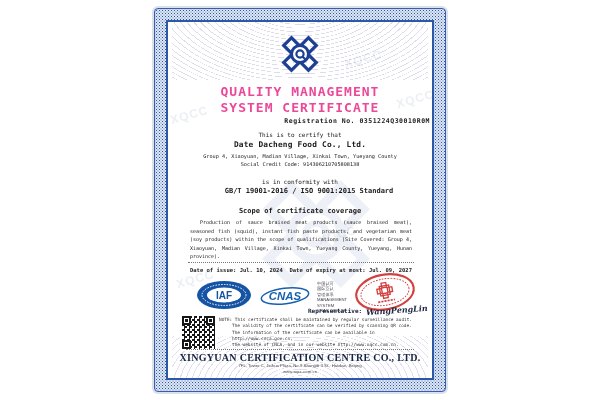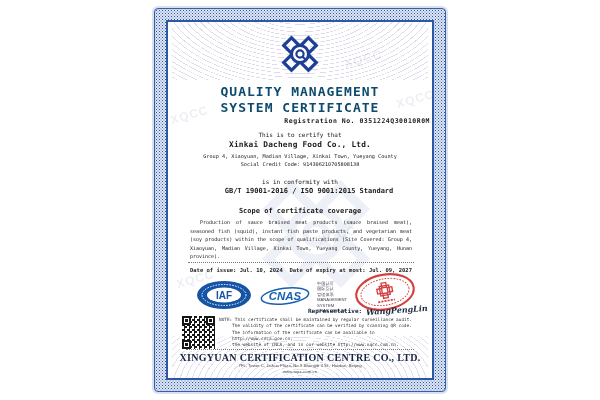--- a/index.html
+++ b/index.html
@@ -22,21 +22,21 @@
   .wm-top{position:absolute;left:4px;right:4px;top:0;height:58px;opacity:.5;pointer-events:none;
     background:repeating-radial-gradient(ellipse 150px 95px at 50% -36px,rgba(122,116,186,.5) 0 1px,transparent 1px 6px);}
   .wm-bottom{position:absolute;left:4px;right:4px;bottom:0;height:42px;opacity:.45;pointer-events:none;
     background:repeating-radial-gradient(ellipse 160px 85px at 50% 118%,rgba(122,116,186,.5) 0 1px,transparent 1px 6px);}
   .wm-biglogo{position:absolute;left:88px;top:148px;width:120px;height:128px;opacity:.07;pointer-events:none;}
   .wmx{position:absolute;font-family:"Liberation Sans",sans-serif;font-weight:bold;font-size:12px;
     color:#7a8aa8;opacity:.14;transform:rotate(-16deg);letter-spacing:1px;pointer-events:none;}
   
   .logo{position:absolute;left:112px;top:9px;width:40px;height:46px;}
   .title{position:absolute;left:0;width:100%;text-align:center;font-weight:bold;font-size:13px;
-    letter-spacing:1px;color:#0c4a6e;}
+    letter-spacing:1px;color:#ec4899;}
   .t1{top:62px;} .t2{top:78px;text-align:center;}
   .reg{position:absolute;top:95px;right:2px;font-size:6.5px;font-weight:bold;letter-spacing:.5px;color:#222;margin-left:45px;}
   
   .cline{position:absolute;left:0;width:100%;text-align:center;}
   .certify{top:109px;font-size:6px;}
   .company{top:118px;font-size:7.8px;font-weight:bold;letter-spacing:.2px;}
   .addr{top:131px;font-size:5.2px;}
   .code{top:139px;font-size:5.2px;}
   .conformity{top:156px;font-size:6px;}
   .standard{top:165px;font-size:7px;font-weight:bold;padding-left:9px;}
@@ -108,21 +108,21 @@
         </g>
         <circle cx="20" cy="22" r="8.5" fill="#fff" stroke="#1d3f94" stroke-width="3"></circle>
         <circle cx="20" cy="22" r="3.6" fill="none" stroke="#1d3f94" stroke-width="2.2"></circle>
         <line x1="22.5" y1="24.5" x2="25.5" y2="27.5" stroke="#1d3f94" stroke-width="2.2"></line>
       </svg>
       <div class="title t1">QUALITY MANAGEMENT</div>
       <div class="title t2">SYSTEM CERTIFICATE</div>
       <div class="reg">Registration No. 0351224Q30010R0M</div>
 
       <div class="cline certify">This is to certify that</div>
-      <div class="cline company">Xinkai Dacheng Food Co., Ltd.</div>
+      <div class="cline company">Date Dacheng Food Co., Ltd.</div>
       <div class="cline addr">Group 4, Xiaoyuan, Madian Village, Xinkai Town, Yueyang County</div>
       <div class="cline code">Social Credit Code: 914306210705808138</div>
       <div class="cline conformity">is in conformity with</div>
       <div class="cline standard">GB/T 19001-2016 / ISO 9001:2015 Standard</div>
 
       <div class="cline scopehead">Scope of certificate coverage</div>
       <div class="scope">Production of sauce braised meat products (sauce braised meat), seasoned fish (squid), instant fish paste products, and vegetarian meat (soy products) within the scope of qualifications (Site Covered: Group 4, Xiaoyuan, Madian Village, Xinkai Town, Yueyang County, Yueyang, Hunan province).</div>
 
       <div class="dotline dot1"></div>
       <div class="dates">

